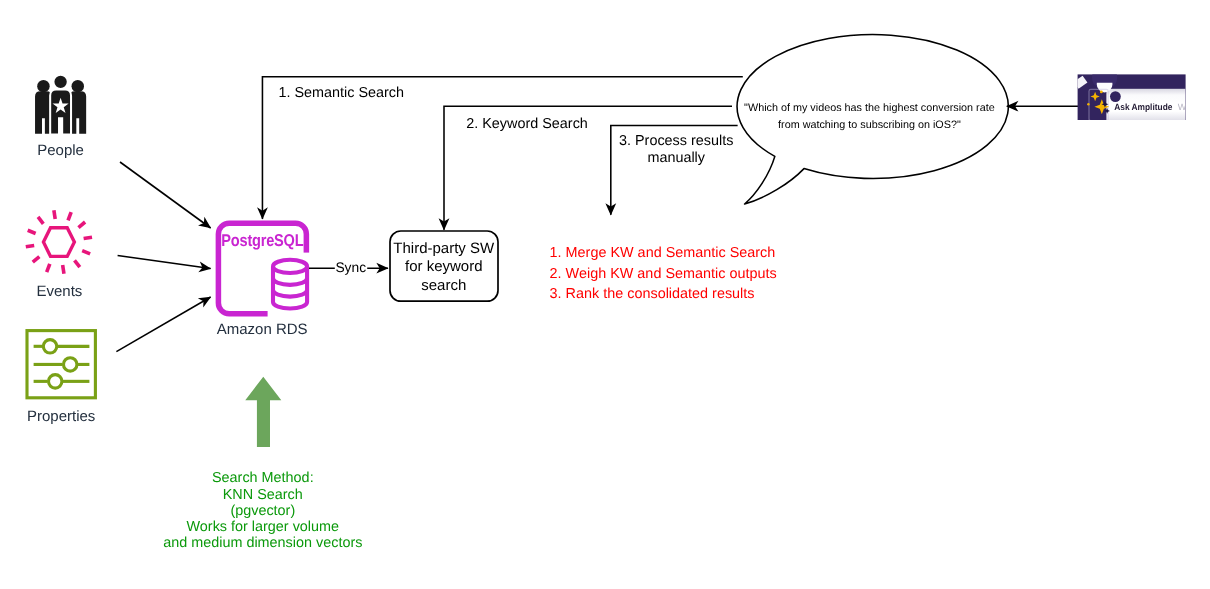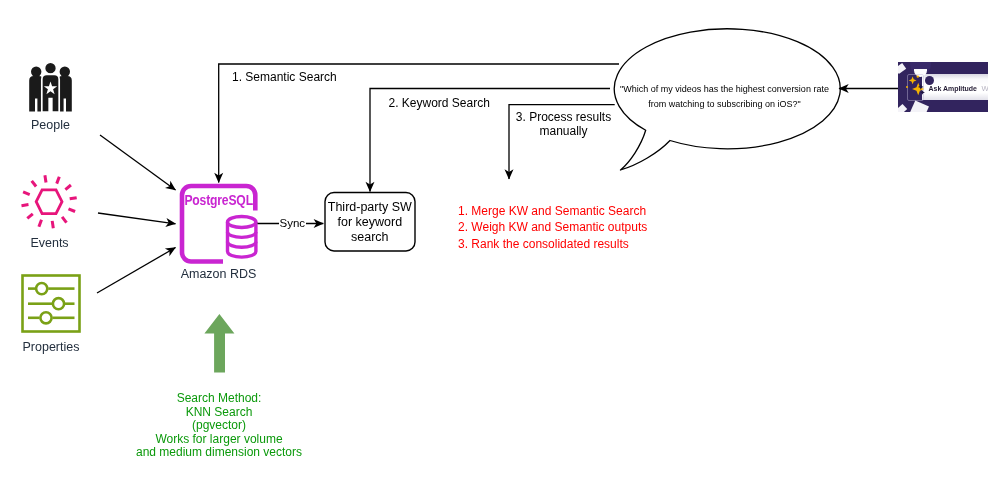--- a/index.html
+++ b/index.html
@@ -128,21 +128,21 @@
     <path d="M670,140.5 A113,60 0 1 0 645.7,130.3 C641,146 630,162 620.5,170 C638,165 658,153 670,140.5 z" fill="#fff" stroke="#000" stroke-width="1.3" stroke-linejoin="round"></path>
   </g>
   <g font-size="9" fill="#000" text-anchor="middle">
     <text x="724.5" y="92.4">"Which of my videos has the highest conversion rate</text>
     <text x="724.5" y="106.7">from watching to subscribing on iOS?"</text>
   </g>
 
   <line x1="898.5" y1="88.5" x2="839" y2="88.5" stroke="#000" stroke-width="1.3" marker-end="url(#ah)"></line>
 </svg>
 
-<div style="position:absolute;left:898px;top:62px;width:90px;height:50px;background:#32245E;overflow:hidden;">
+<div style="position:absolute;left:898px;top:62px;width:90px;height:38px;background:#32245E;overflow:hidden;">
 
   <div style="position:absolute;left:-2px;top:3px;width:9px;height:7px;background:#F4F3F8;transform:rotate(-35deg);"></div>
   <div style="position:absolute;left:12px;top:-8px;width:21px;height:21px;border-radius:50%;background:#392A6A;"></div>
 
   <div style="position:absolute;left:24px;top:11.5px;width:66px;height:26.5px;background:linear-gradient(180deg,#D8D7E2 0%,#FAFAFC 20%,#FFFFFF 50%,#FFFFFF 72%,#E2E1EA 100%);"></div>
 
   <div style="position:absolute;left:27px;top:13.5px;width:9px;height:9px;border-radius:50%;background:#32245E;"></div>
 
   <div style="position:absolute;left:15.5px;top:7px;width:13.5px;height:8px;background:#FDFDFE;border-radius:0 0 11px 11px;"></div>
 

